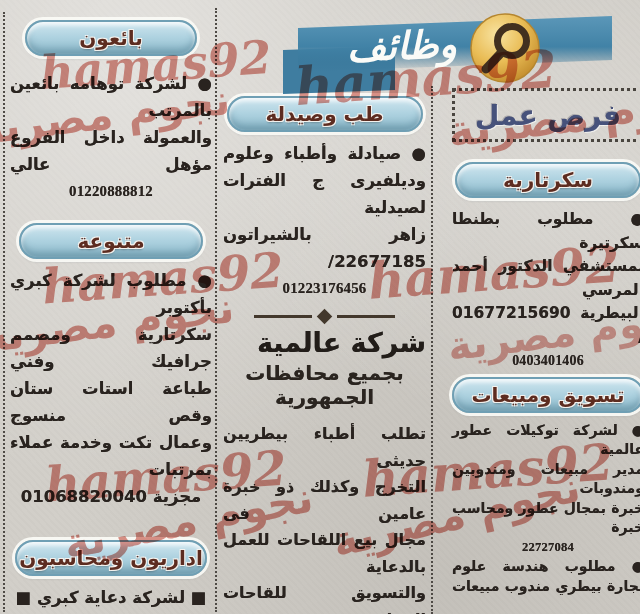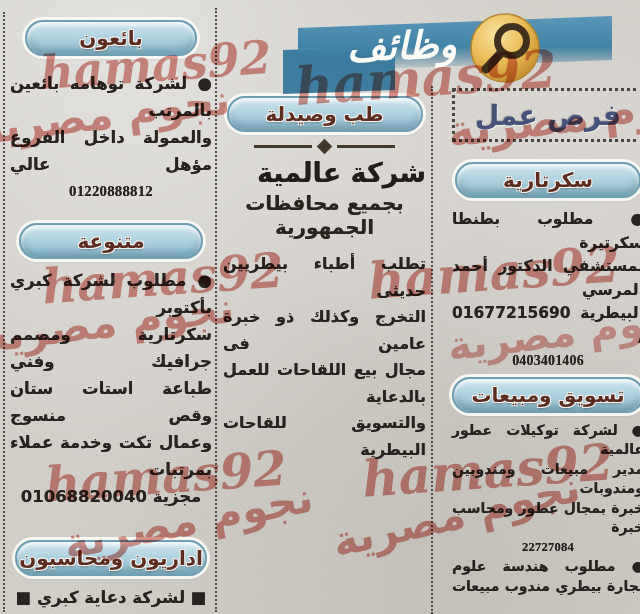--- a/index.html
+++ b/index.html
@@ -154,20 +154,26 @@
     <div class="ad ad3 m-ad3L">
         <div class="tline ctr">■ لشركة دعاية كبري ■</div>
         <div class="tline just">مديرة ومدير خبرة يشترط حسن</div>
       </div>
   </div>
 
   <div class="col col-mid">
     <div class="pill w192 m-pillM">
       <span class="pill-t">طب وصيدلة</span>
     </div>
+    <div class="ad m-adM">
+        <div class="tline just">● صيادلة وأطباء وعلوم</div>
+        <div class="tline just">وديلفيرى ج الفترات لصيدلية</div>
+        <div class="tline just">زاهر بالشيراتون 22677185/</div>
+        <div class="tline latin">01223176456</div>
+      </div>
 
     <div class="divider m-divM">
       <span class="dline"></span>
       <span class="diamond"></span>
       <span class="dline"></span>
     </div>
 
     <div class="feat-title m-titleM">شركة عالمية</div>
     <div class="feat-sub">بجميع محافظات الجمهورية</div>
     <div class="ad feature-par m-parM">

